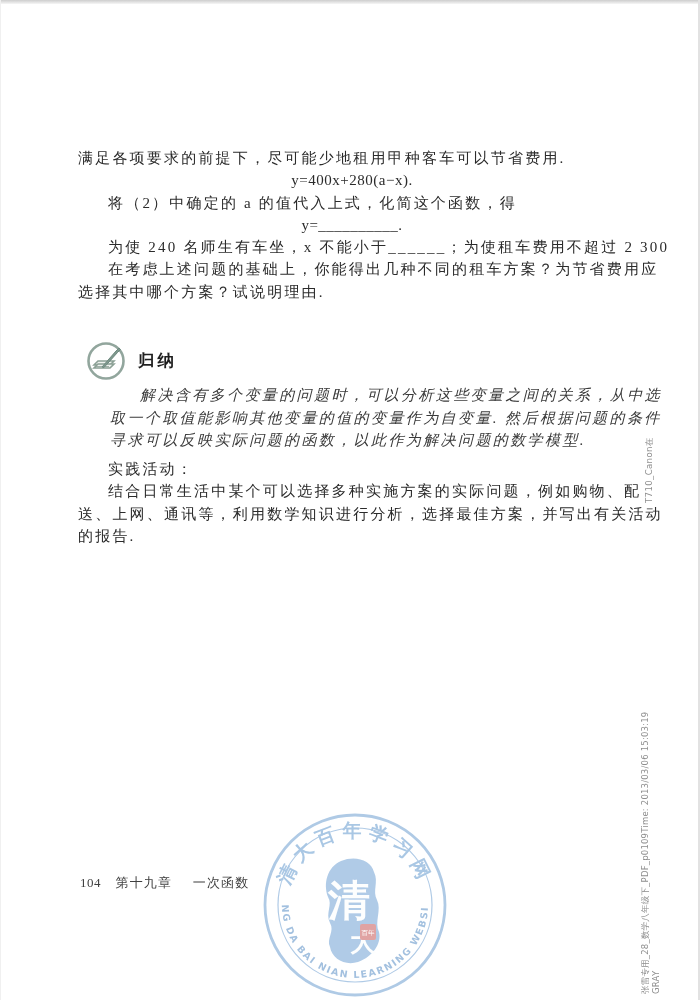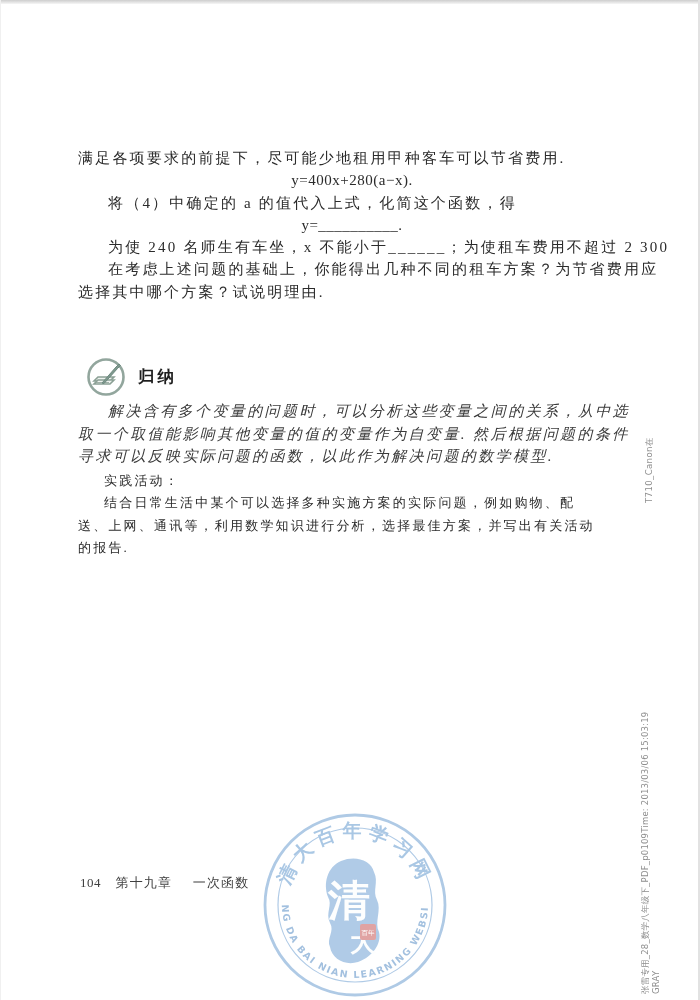--- a/index.html
+++ b/index.html
@@ -16,32 +16,32 @@
   .edge-left{position:absolute;left:0;top:0;width:1px;height:1000px;background:#f0f0f0;}
 
   
   .problem{position:absolute;left:78px;top:147px;width:548px;
     font-size:15px;letter-spacing:2.2px;}
   .ln{margin:0;line-height:22.3px;height:22.3px;white-space:nowrap;}
   .indent{text-indent:2em;}
   .center{text-align:center;letter-spacing:.5px;text-indent:0;}
 
   
-  .summary{position:absolute;left:78px;top:356px;width:544px;}
+  .summary{position:absolute;left:78px;top:340px;width:544px;}
   .summary-head{display:flex;align-items:center;gap:12px;margin-left:8px;height:42px;}
   .sicon{width:40px;height:40px;display:inline-block;}
   .slabel{font-size:16.5px;font-weight:bold;letter-spacing:3px;color:#1f1f1f;
     font-family:"Liberation Sans","DejaVu Sans",sans-serif;}
   .sln{margin:0;font-size:15px;line-height:22.6px;font-style:italic;
     letter-spacing:2.4px;color:#3a3a3a;white-space:nowrap;}
-  .sbody{margin-top:2px;}
+  .sbody{margin-top:2px;margin-left:32px;}
 
   
-  .activity{position:absolute;left:78px;top:470px;width:548px;
-    font-size:13px;letter-spacing:2.2px;}
+  .activity{position:absolute;left:78px;top:458px;width:548px;
+    font-size:15px;letter-spacing:2.2px;}
 
   
   .pagefooter{position:absolute;left:80px;top:874px;font-size:13px;
     color:#3f3f3f;letter-spacing:1.2px;}
   .pagefooter .pnum{margin-right:10px;letter-spacing:.5px;margin-top:20px;}
   .pagefooter .chap{margin-right:16px;}
 
   
   .wm{position:absolute;left:261px;top:811px;opacity:.93;}
   .wm-cn{font-size:19px;letter-spacing:6px;fill:#a3c3e2;
@@ -62,21 +62,21 @@
 
 <div>
 
   <div class="edge-top"></div>
   <div class="edge-right"></div>
   <div class="edge-left"></div>
 
   <main class="problem">
     <p class="ln">满足各项要求的前提下，尽可能少地租用甲种客车可以节省费用.</p>
     <p class="ln center">y=400x+280(a−x).</p>
-    <p class="ln indent">将（4）中确定的 a 的值代入上式，化简这个函数，得</p>
+    <p class="ln indent">将（2）中确定的 a 的值代入上式，化简这个函数，得</p>
     <p class="ln center">y=__________.</p>
     <p class="ln indent">为使 240 名师生有车坐，x 不能小于______；为使租车费用不超过 2 300</p>
     <p class="ln indent">在考虑上述问题的基础上，你能得出几种不同的租车方案？为节省费用应</p>
     <p class="ln">选择其中哪个方案？试说明理由.</p>
   </main>
 
   <section class="summary">
     <div class="summary-head">
       <span class="sicon">
         <svg width="40" height="40" viewBox="0 0 40 40">

